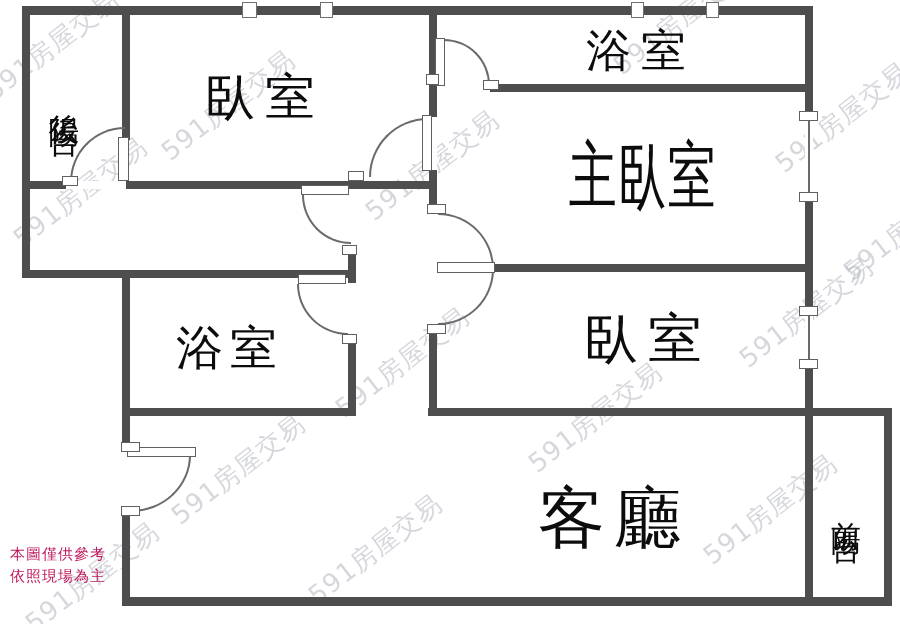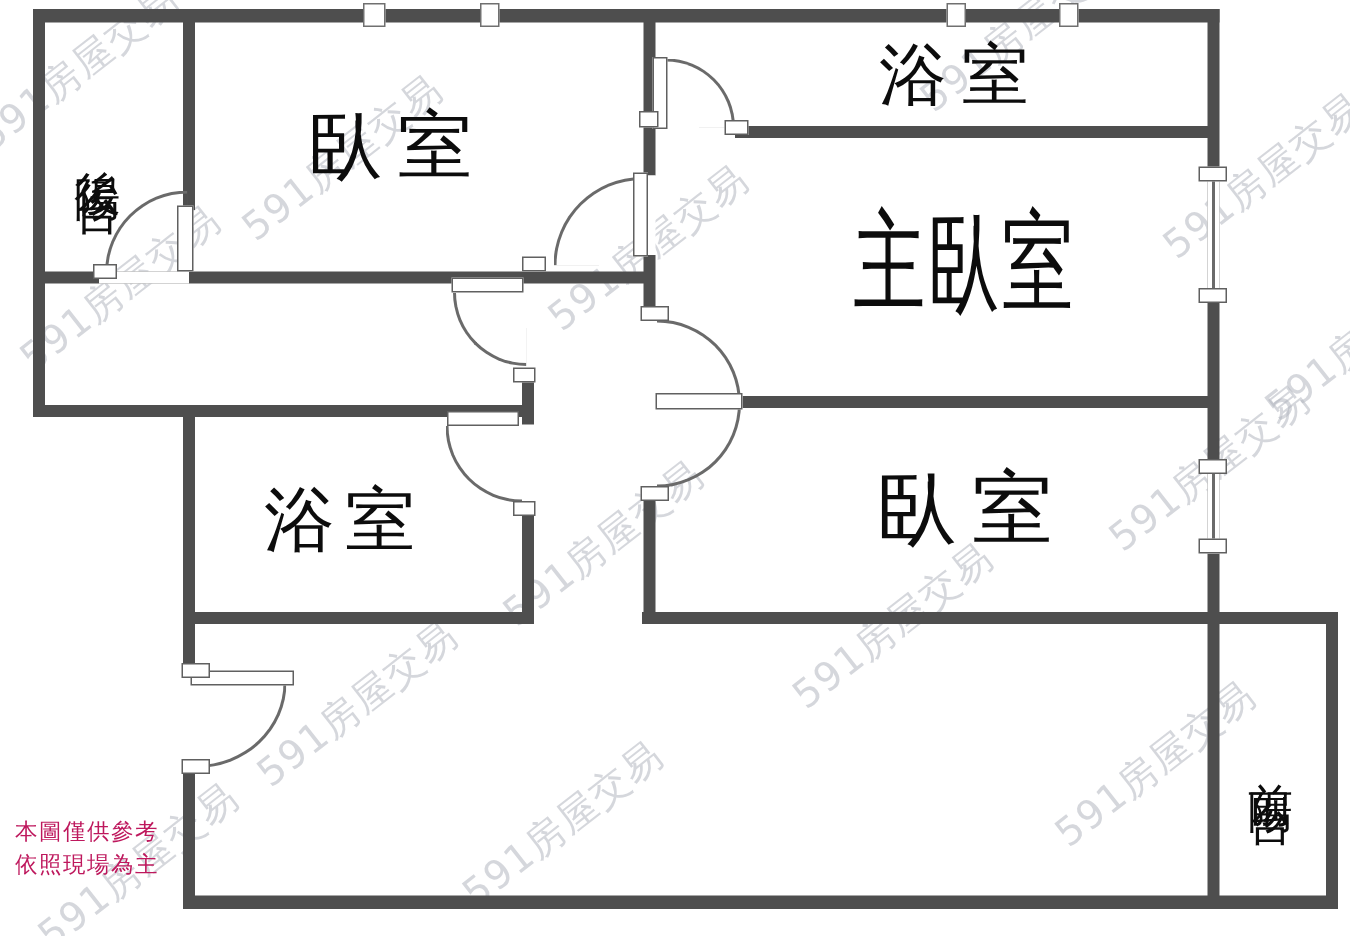--- a/index.html
+++ b/index.html
@@ -107,19 +107,20 @@
       <div class="jamb" style="left: 121px; top: 442px; width: 19px; height: 10px; position: absolute;"></div>
       <div class="jamb" style="left: 121px; top: 506px; width: 19px; height: 10px; position: absolute;"></div>
     </div>
 
   <div class="room-label vertical" style="font-size: 31px; left: 64px; top: 98px; transform: translate(-50%, -50%) scale(1, 1);">後陽台</div>
   <div class="room-label" style="font-size: 50px; letter-spacing: 10px; left: 265px; top: 97px; transform: translate(-50%, -50%) scale(1, 1);">臥室</div>
   <div class="room-label" style="font-size: 45px; letter-spacing: 10px; left: 641px; top: 50px; transform: translate(-50%, -50%) scale(1, 1);">浴室</div>
   <div class="room-label" style="font-size: 64px; letter-spacing: 2px; left: 643px; top: 176px; transform: translate(-50%, -50%) scale(0.75, 1.15);">主臥室</div>
   <div class="room-label" style="font-size: 54px; letter-spacing: 10px; left: 648px; top: 339px; transform: translate(-50%, -50%) scale(1, 1);">臥室</div>
   <div class="room-label" style="font-size: 47px; letter-spacing: 7px; left: 230px; top: 347px; transform: translate(-50%, -50%) scale(1, 1);">浴室</div>
+  <div class="room-label" style="font-size: 67px; letter-spacing: 9px; left: 614px; top: 518px; transform: translate(-50%, -50%) scale(1, 1);">客廳</div>
   <div class="room-label vertical" style="font-size: 30px; left: 846px; top: 507px; transform: translate(-50%, -50%) scale(1, 1);">前陽台</div>
 
   <div class="disclaimer">
     <div>本圖僅供參考</div>
     <div>依照現場為主</div>
   </div>
 </div>
 
 </body></html>

